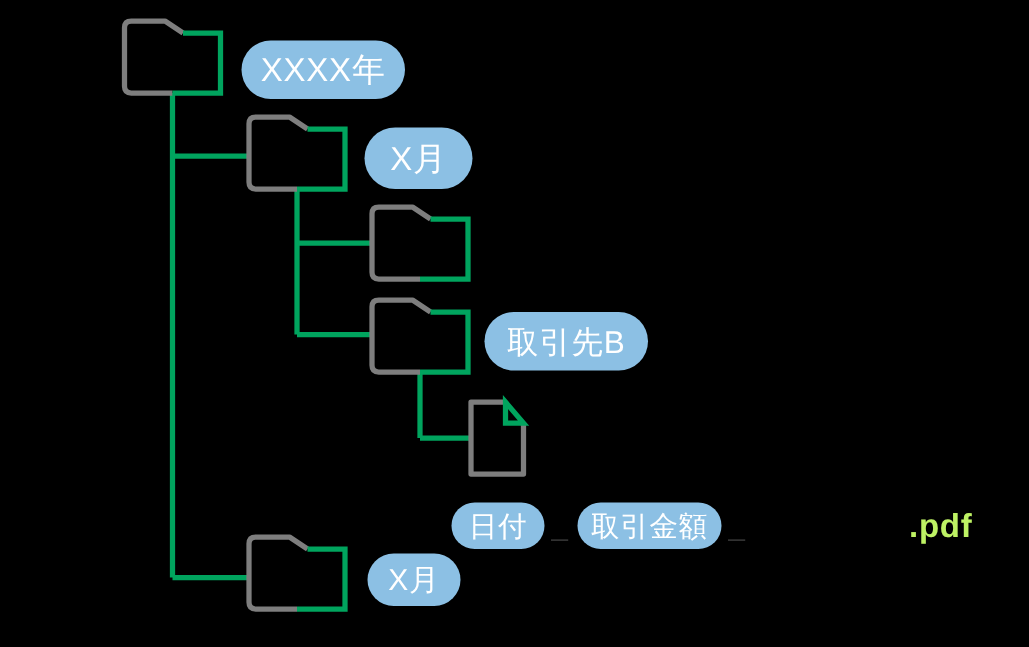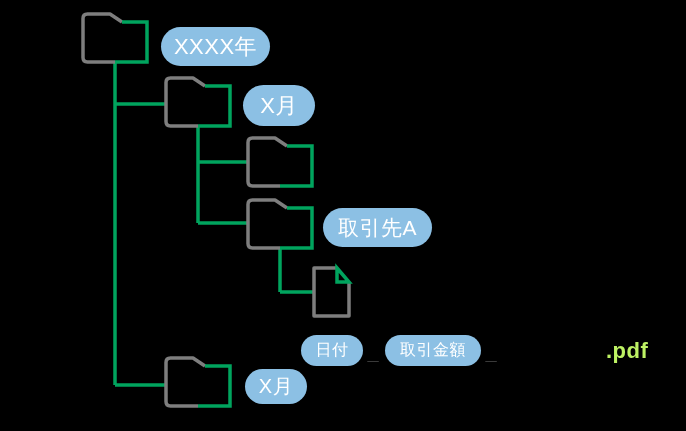--- a/index.html
+++ b/index.html
@@ -19,21 +19,21 @@
     position:absolute;
     background:#8CC0E4;
     color:#FFFFFF;
     border-radius:999px;
     display:flex;align-items:center;justify-content:center;
     font-size:22px;
     letter-spacing:0.5px;
     white-space:nowrap;
     box-sizing:border-box;
   }
-  .pill.small{font-size:16px;}
+  .pill.small{font-size:19px;}
   .pill-root{left:161px;top:27px;width:109px;height:39px;}
   .pill-month-top{left:243px;top:85px;width:72px;height:41px;}
   .pill-client-a{left:323px;top:147px;width:109px;height:39px;font-size:21px;}
   .pill-client-b{left:323px;top:208px;width:109px;height:39px;font-size:21px;}
   .pill-date{left:301px;top:335px;width:62px;height:31px;}
   .pill-client-name{left:385px;top:335px;width:96px;height:31px;}
   .pill-amount{left:505px;top:335px;width:97px;height:31px;}
   .pill-month-bottom{left:245px;top:369px;width:62px;height:35px;font-size:20px;}
   .sep{
     position:absolute;
@@ -85,21 +85,21 @@
     <use href="#folder-shape" transform="translate(164,76)"></use>
     <use href="#folder-shape" transform="translate(246,136)"></use>
     <use href="#folder-shape" transform="translate(246,198)"></use>
     <use href="#folder-shape" transform="translate(164,356)"></use>
 
     <use href="#file-shape" transform="translate(312,266)"></use>
   </svg>
 
   <div class="pill pill-root">XXXX年</div>
   <div class="pill pill-month-top">X月</div>
-  <div class="pill pill-client-b">取引先A</div>
+  <div class="pill pill-client-b">取引先B</div>
 
   <div class="pill small pill-date">日付</div>
   <div class="sep sep-1">_</div>
   <div class="pill small pill-client-name">取引金額</div>
   <div class="sep sep-2">_</div>
   <div class="ext">.pdf</div>
 
   <div class="pill pill-month-bottom">X月</div>
 
 </div>

